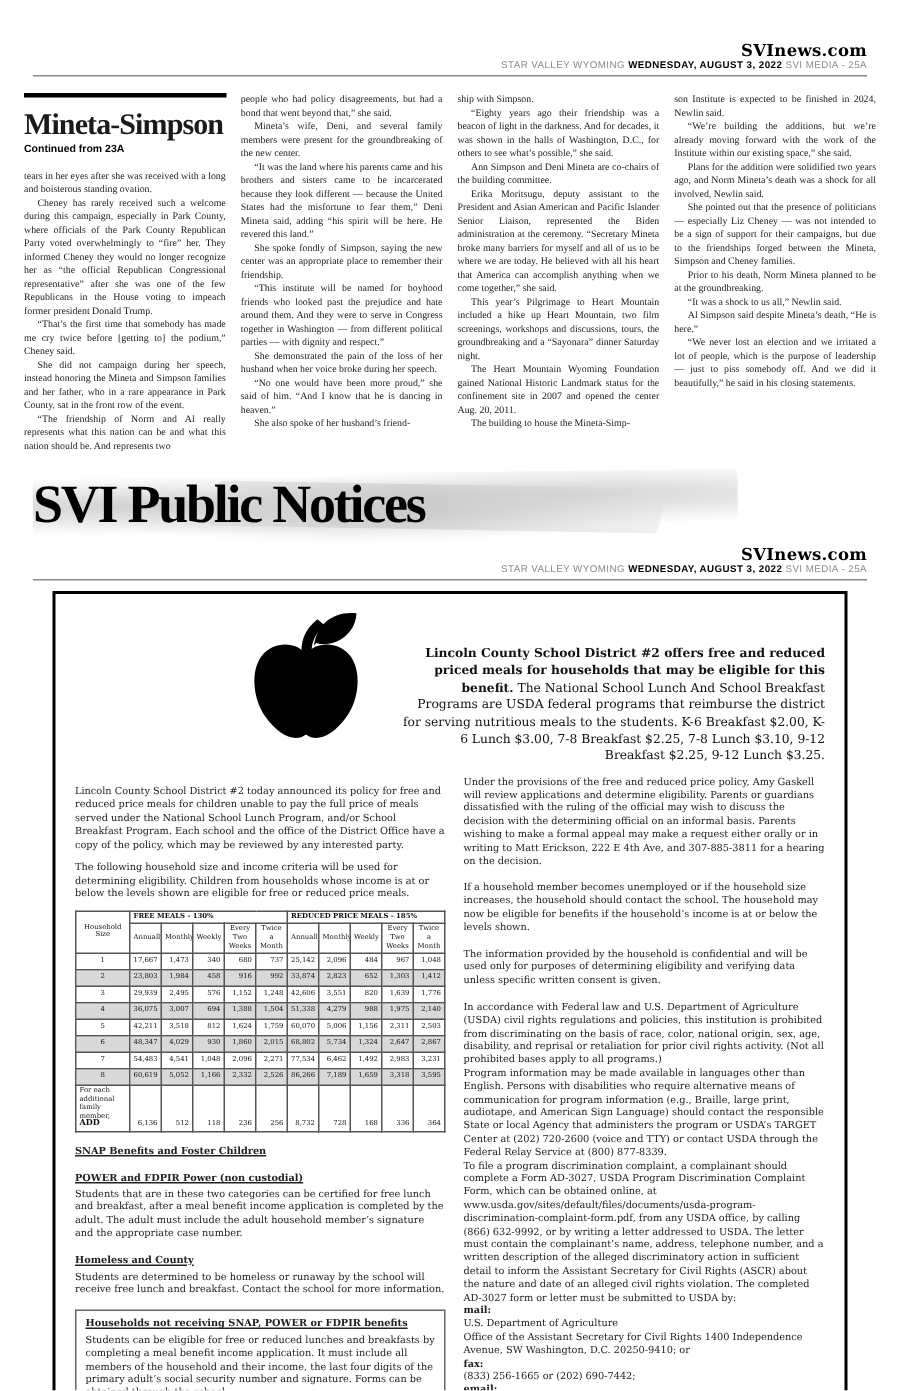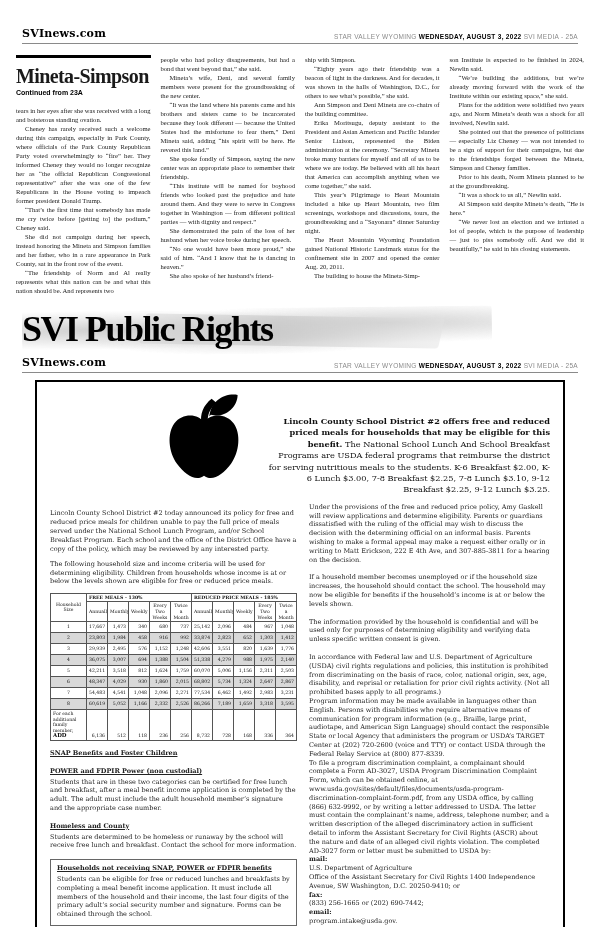--- a/index.html
+++ b/index.html
@@ -1,19 +1,19 @@
 <!DOCTYPE html>
 <html><head>
 <meta charset="utf-8">
 <style>
   html,body{margin:0;padding:0;background:#fff;}
   .page{width:600px;height:927px;position:relative;background:#fff;overflow:hidden;margin:0 auto;color:#111;}
 
   
-  .masthead{display:flex;justify-content:space-between;align-items:flex-end;margin:0 22px;padding-bottom:3px;border-bottom:1px solid #8a8a8a;}
+  .masthead{display:flex;justify-content:space-between;align-items:flex-end;margin:0 22px;padding-bottom:3px;border-bottom:1px solid #8a8a8a;flex-direction:column;}
   .masthead.first{padding-top:27px;}
   .site{font:bold 11px "DejaVu Serif",serif;letter-spacing:.2px;color:#000;}
   .dateline{font:6.5px "Liberation Sans",sans-serif;color:#8a8a8a;letter-spacing:.3px;}
   .dateline b{color:#000;}
 
   
   .article{display:flex;gap:10px;margin:11px 16px 0;height:250px;overflow:hidden;}
   .acol{flex:1;min-width:0;font:6.6px/9px "Liberation Serif",serif;text-align:justify;color:#1a1a1a;}
   .acol p{margin:0;text-indent:9px;}
   .colbody p:first-child{text-indent:0;}
@@ -116,21 +116,21 @@
           <p>“It was a shock to us all,” Newlin said.</p>
           <p>Al Simpson said despite Mineta’s death, “He is here.”</p>
           <p>“We never lost an election and we irritated a lot of people, which is the purpose of leadership — just to piss somebody off. And we did it beautifully,” he said in his closing statements.</p>
         </div>
       </div>
   </div>
 
   <div class="banner">
     <div class="smudge sm1"></div>
     <div class="smudge sm2"></div>
-    <h2 class="pn-title">SVI Public Rights</h2>
+    <h2 class="pn-title">SVI Public Notices</h2>
   </div>
 
   <div class="masthead">
     <span class="site">SVInews.com</span>
     <span class="dateline"><span>STAR VALLEY WYOMING </span><b>WEDNESDAY, AUGUST 3, 2022</b><span> SVI MEDIA - 25A</span></span>
   </div>
 
   <div class="notice-box">
     <div class="notice-top">
       <div class="apple">

